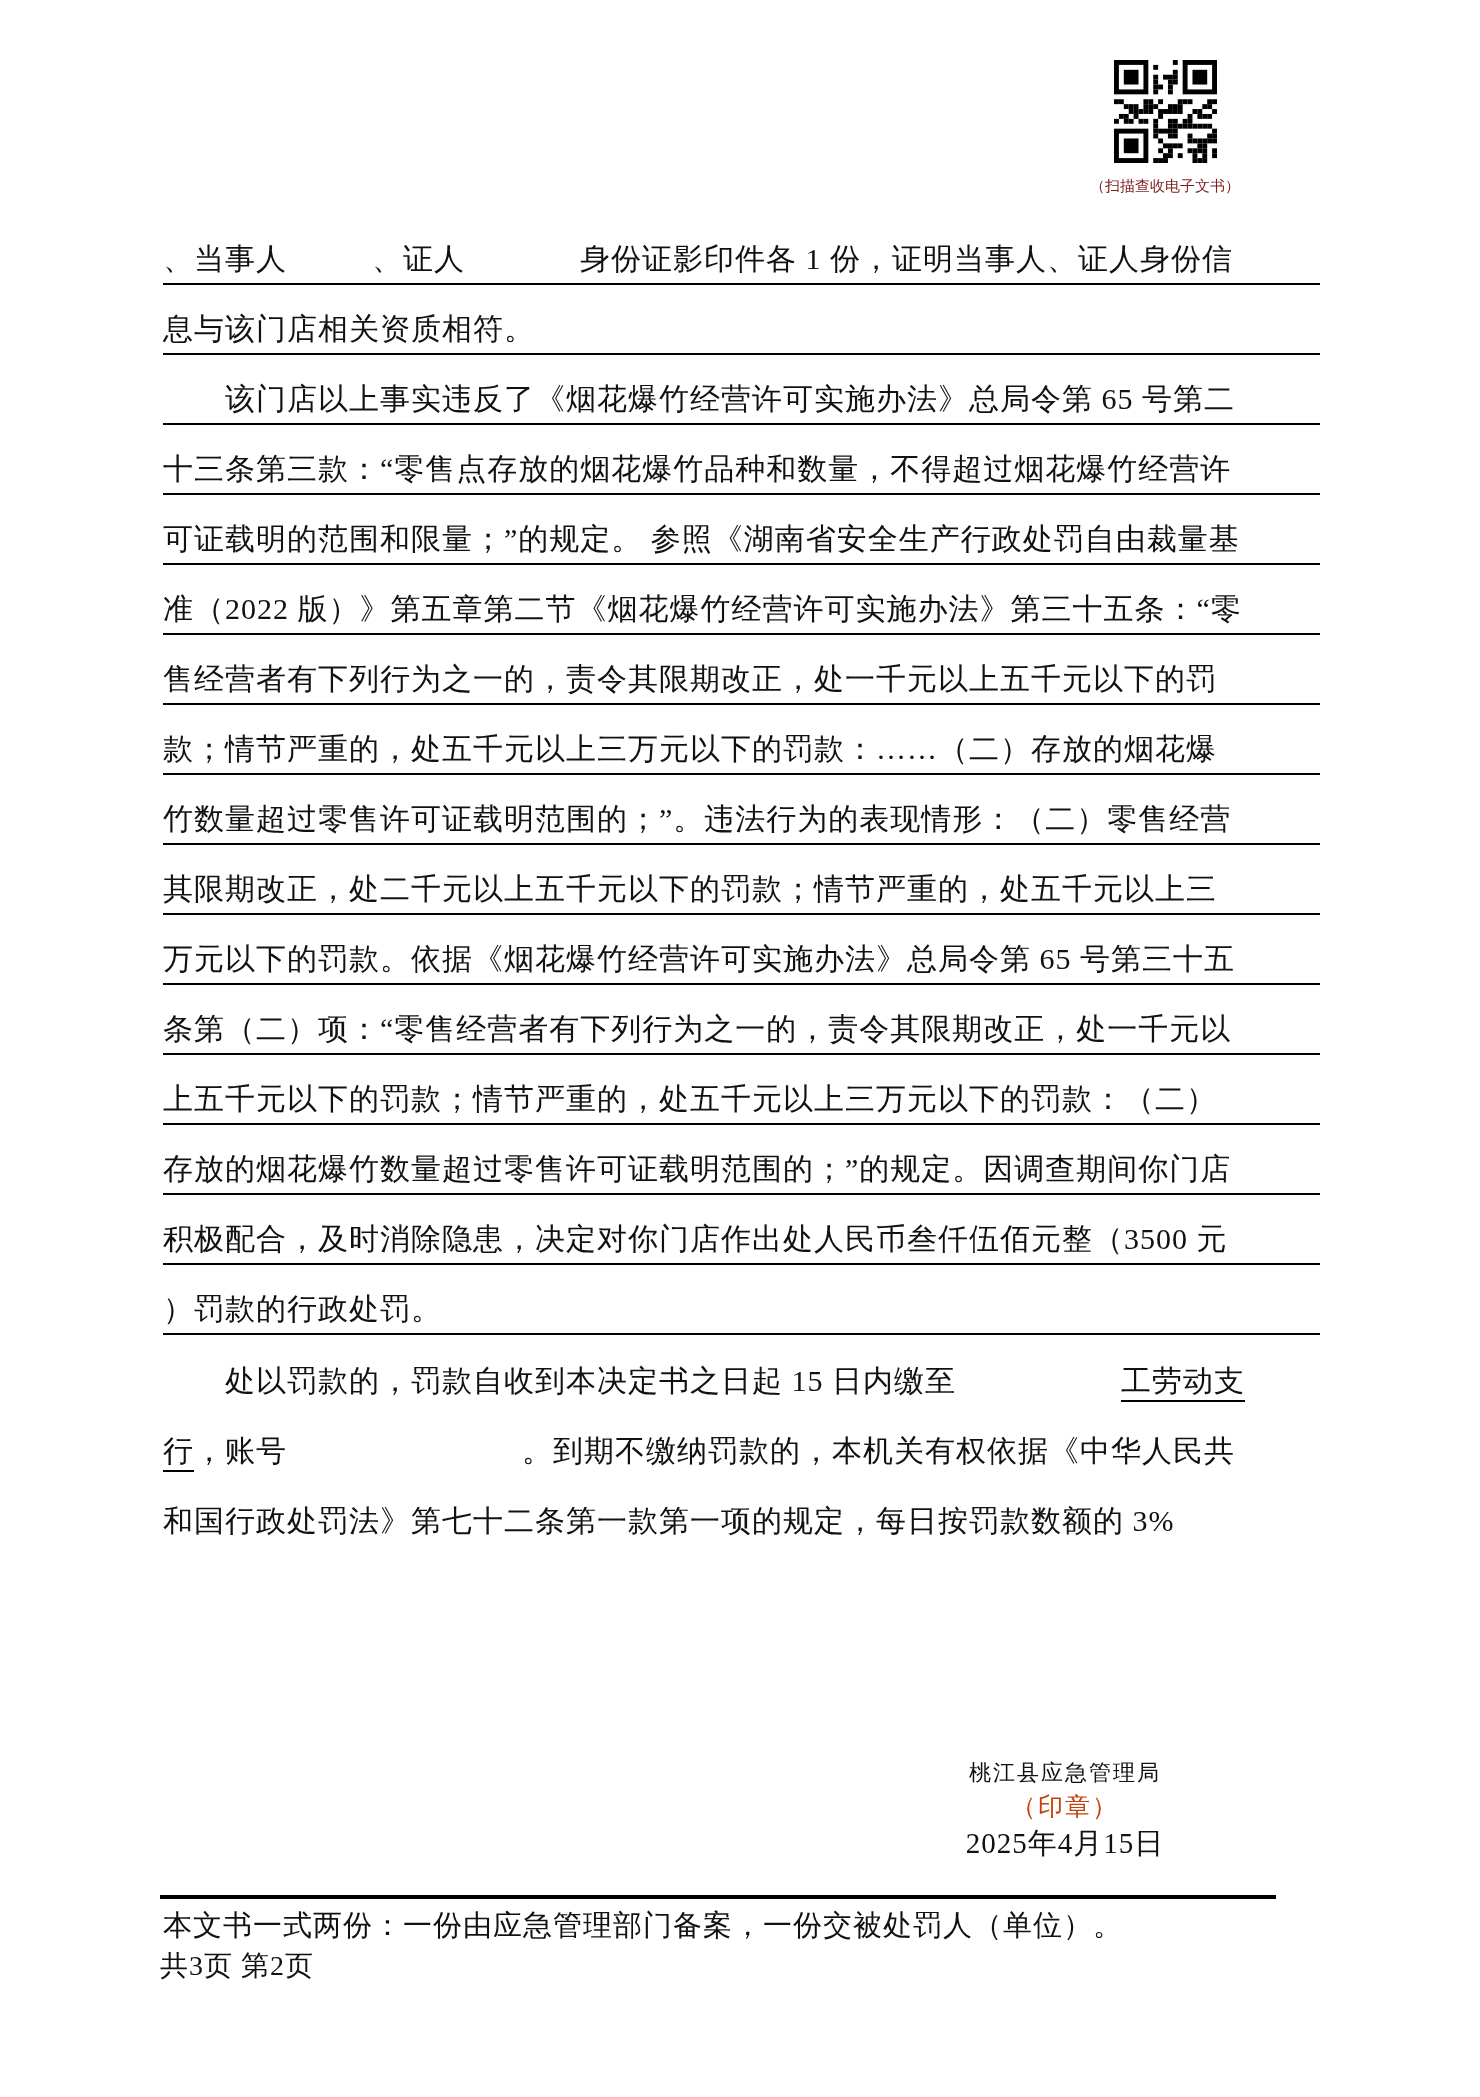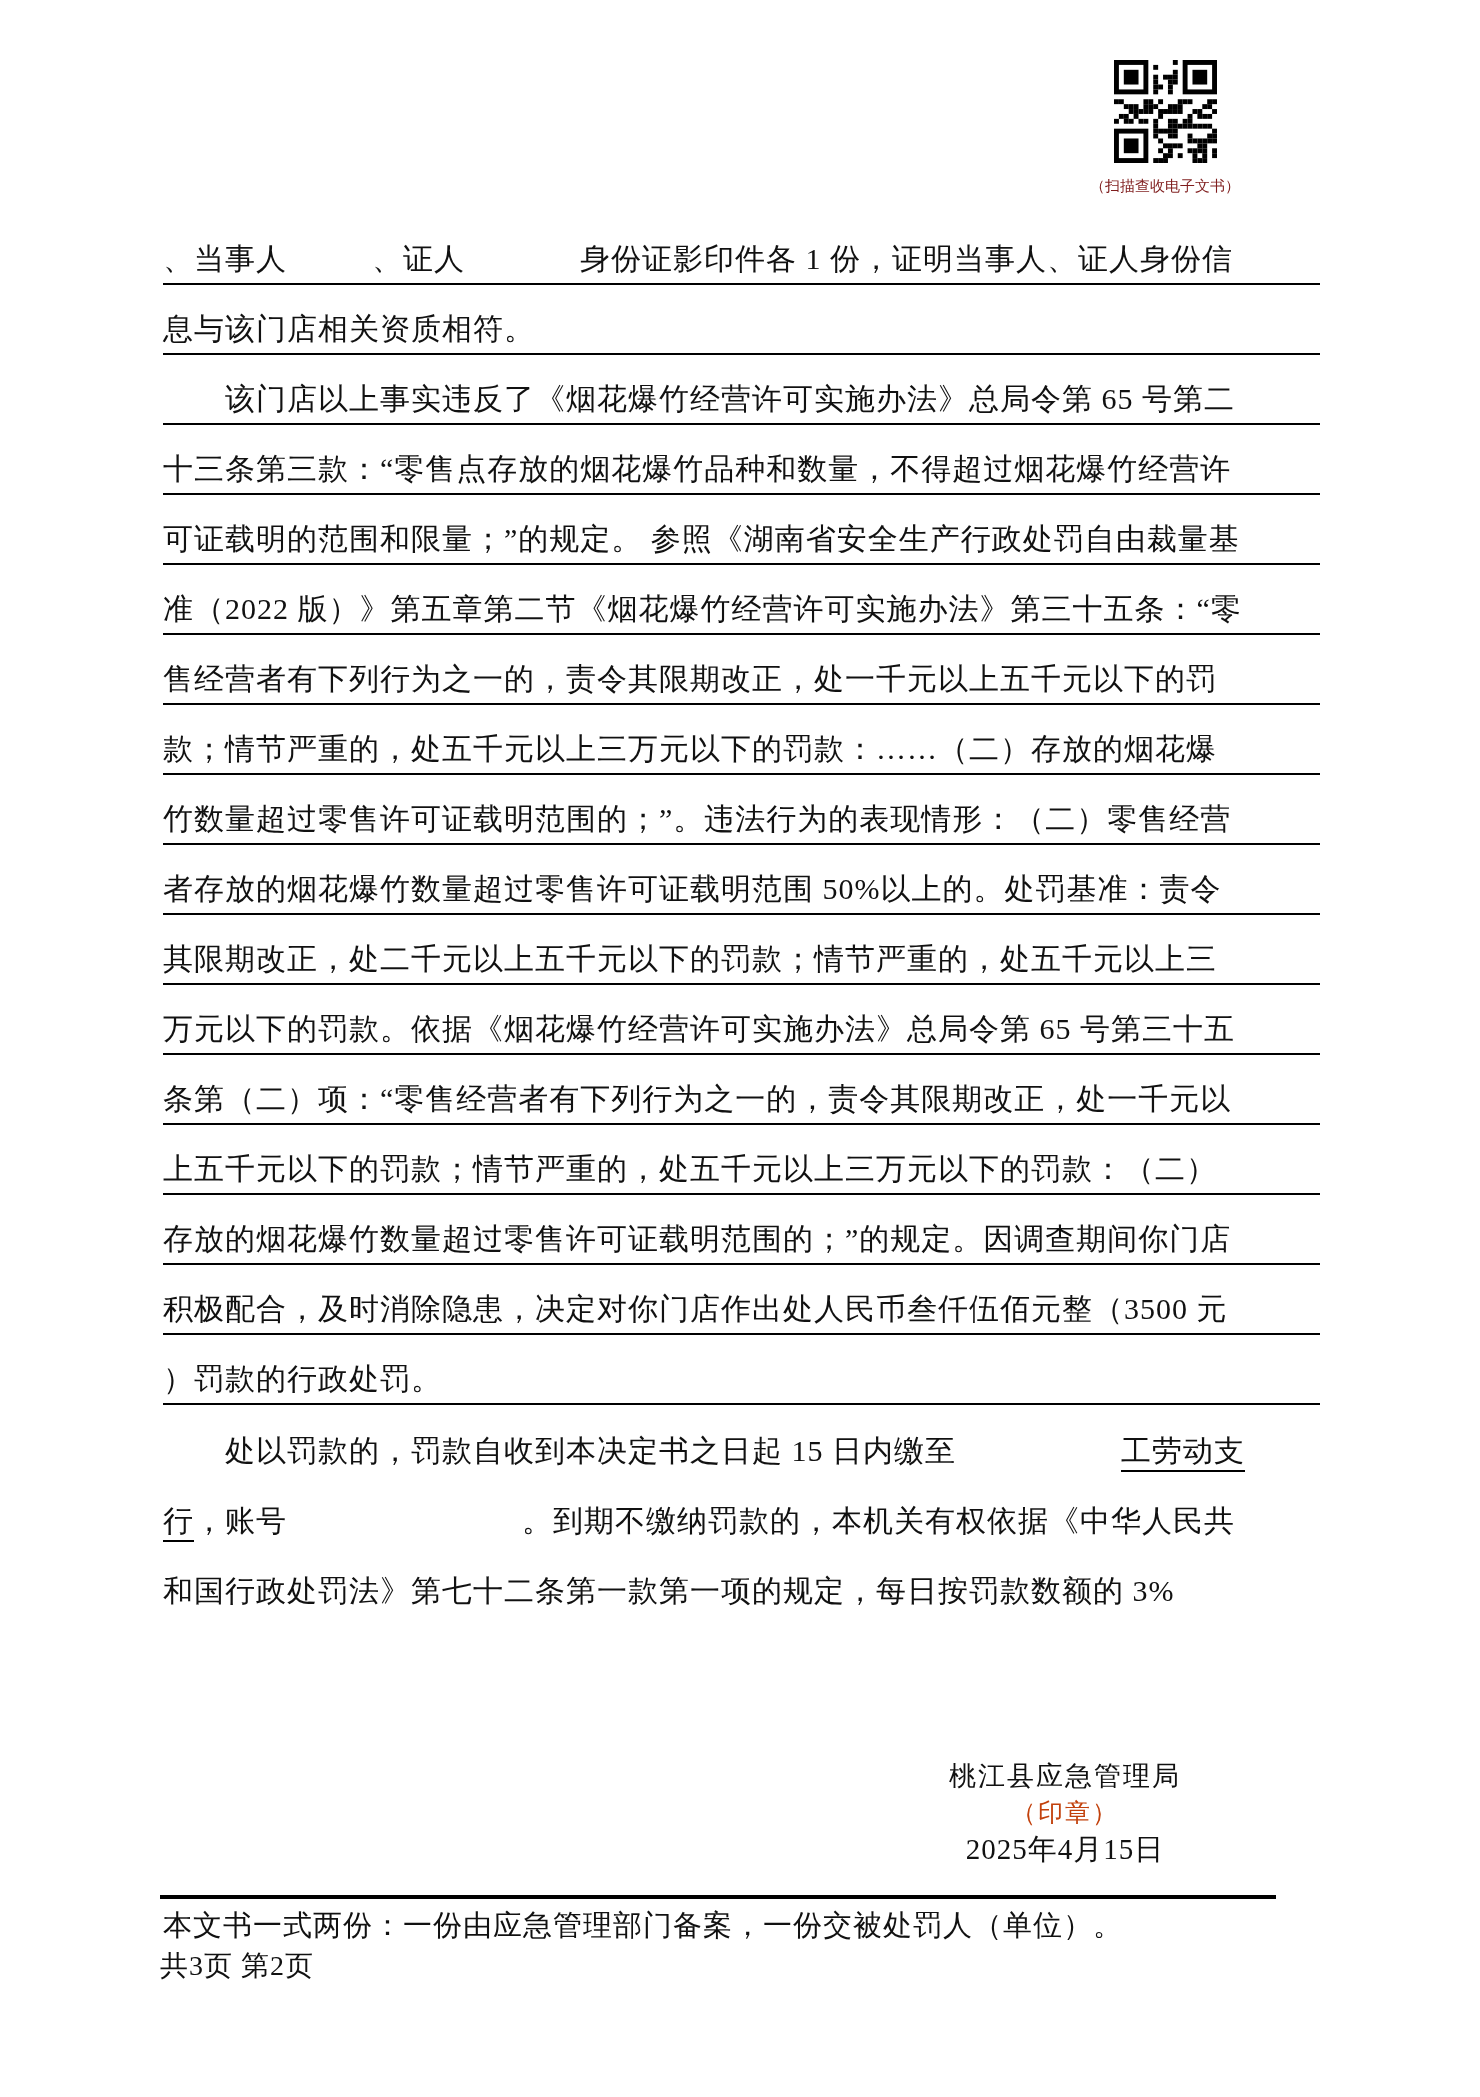--- a/index.html
+++ b/index.html
@@ -66,21 +66,21 @@
 
   
   .signature-block {
     position: absolute;
     left: 900px;
     top: 1758px;
     width: 330px;
     text-align: center;
   }
   .signature-agency {
-    font-size: 27px;
+    font-size: 22px;
     letter-spacing: 2px;
   }
   .signature-seal {
     font-size: 25px;
     color: #c2410c;
     letter-spacing: 2px;
     margin-top: 2px;
   }
   .signature-date {
     font-size: 29px;
@@ -277,23 +277,20 @@
     <div class="line underlined">
       <span class="line-text"><span>售经营者有下列行为之一的，责令其限期改正，处一千元以上五千元以下的罚</span></span>
     </div>
     <div class="line underlined">
       <span class="line-text"><span>款；情节严重的，处五千元以上三万元以下的罚款：……（二）存放的烟花爆</span></span>
     </div>
     <div class="line underlined">
       <span class="line-text"><span>竹数量超过零售许可证载明范围的；”。违法行为的表现情形：（二）零售经营</span></span>
     </div>
     <div class="line underlined">
-      <span class="line-text"><span>者存放的烟花爆竹数量超过零售许可证载明范围 50%以上的。处罚基准：责令</span></span>
-    </div>
-    <div class="line underlined">
       <span class="line-text"><span>其限期改正，处二千元以上五千元以下的罚款；情节严重的，处五千元以上三</span></span>
     </div>
     <div class="line underlined">
       <span class="line-text"><span>万元以下的罚款。依据《烟花爆竹经营许可实施办法》总局令第 65 号第三十五</span></span>
     </div>
     <div class="line underlined">
       <span class="line-text"><span>条第（二）项：“零售经营者有下列行为之一的，责令其限期改正，处一千元以</span></span>
     </div>
     <div class="line underlined">
       <span class="line-text"><span>上五千元以下的罚款；情节严重的，处五千元以上三万元以下的罚款：（二）</span></span>

